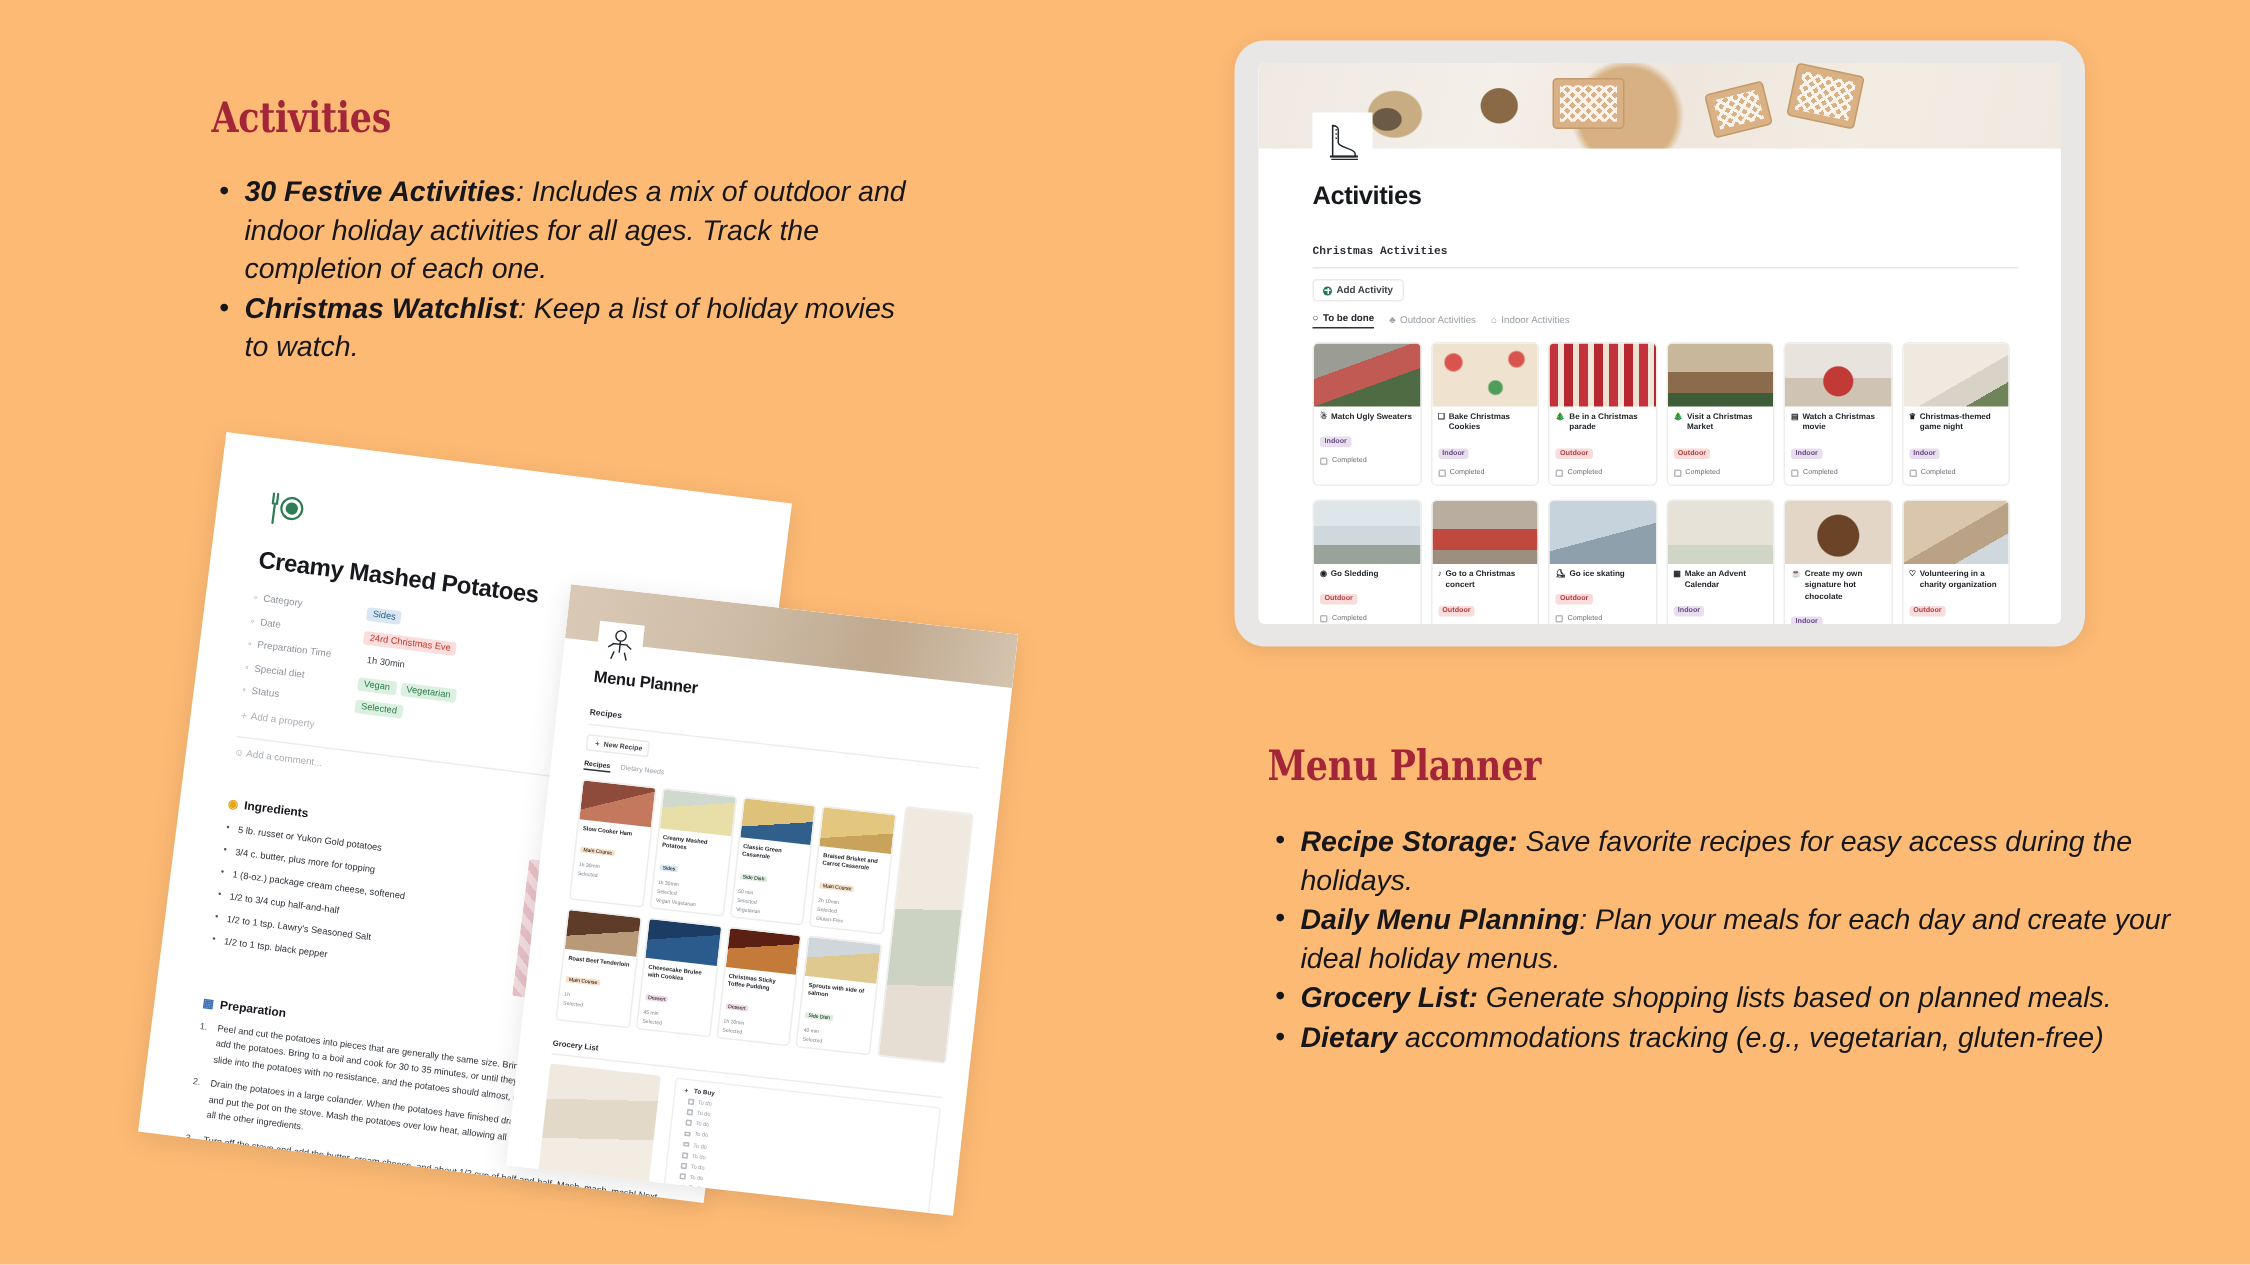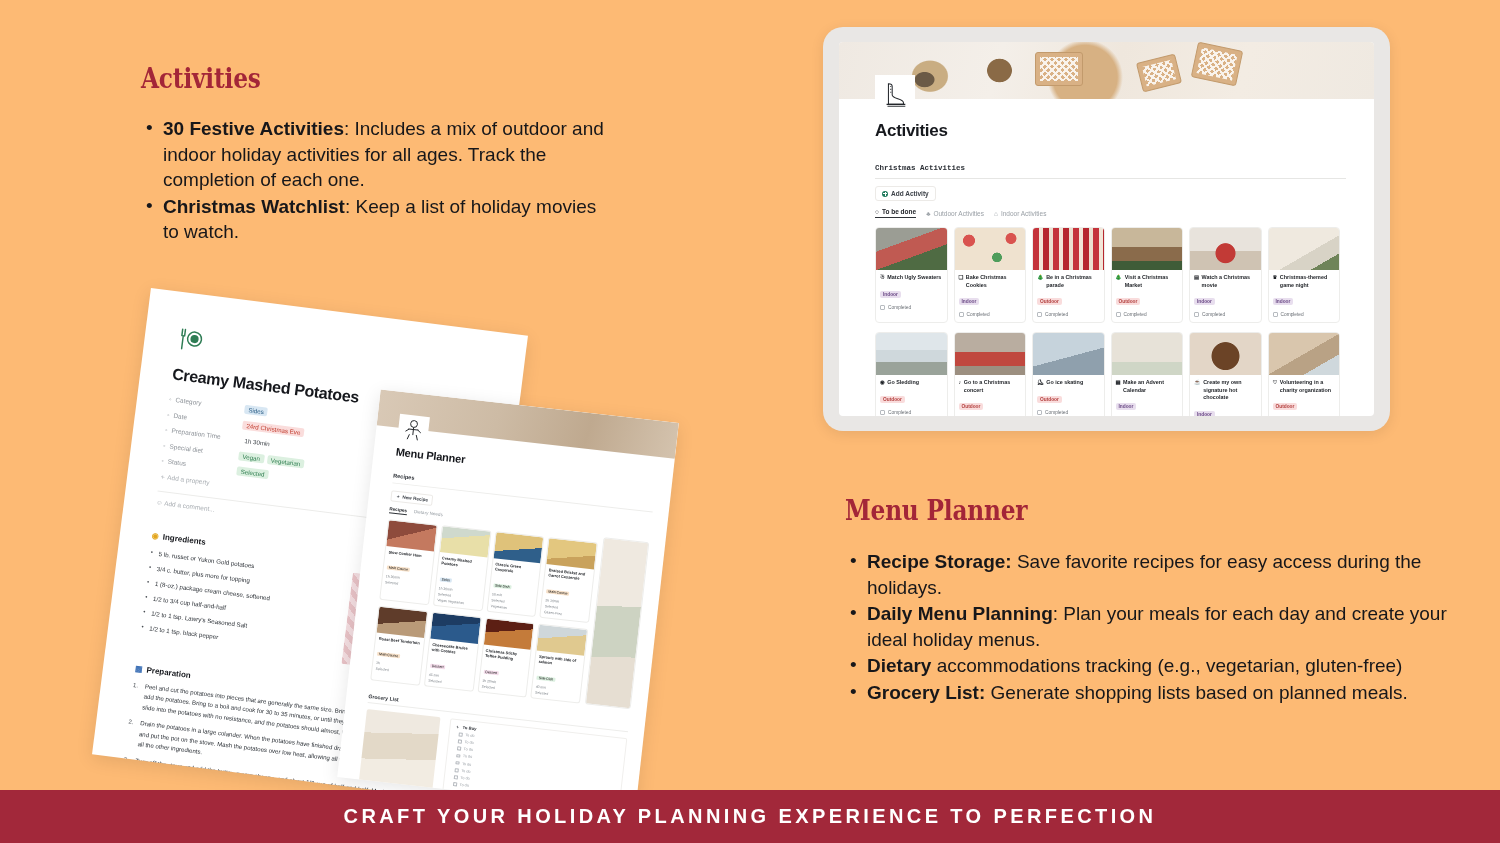--- a/index.html
+++ b/index.html
@@ -24,20 +24,21 @@
 
   
   ul.feat { list-style: none; }
   ul.feat li {
     position: relative;
     padding-left: 22px;
     font-size: 19px;
     line-height: 25.5px;
     color: #17171a;
     margin-bottom: 1px;
+    font-style: italic;
   }
   ul.feat li::before {
     content: "•";
     position: absolute;
     left: 5px;
     top: -1px;
     font-size: 19px;
     color: #17171a;
   }
   ul.feat li b { font-weight: 700; }
@@ -437,22 +438,22 @@
           </div>
       </div>
     </div>
   </div>
 
   <div id="menuplanner-text">
     <div class="sec-title">Menu Planner</div>
     <ul class="feat">
       <li><b>Recipe Storage:</b><span> Save favorite recipes for easy access during the holidays.</span></li>
       <li><b>Daily Menu Planning</b><span>: Plan your meals for each day and create your ideal holiday menus.</span></li>
+      <li><b>Grocery List:</b><span> Generate shopping lists based on planned meals.</span></li>
       <li><b>Dietary</b><span> accommodations tracking (e.g., vegetarian, gluten-free)</span></li>
-      <li><b>Grocery List:</b><span> Generate shopping lists based on planned meals.</span></li>
     </ul>
   </div>
 
   <div id="recipe-card">
     <div class="rc-icon">
       <svg width="26" height="26" viewBox="0 0 28 28" fill="none" stroke="#2f7d55" stroke-width="1.6">
         <path d="M5 3v7M8 3v7M6.5 10v14" stroke-linecap="round"></path>
         <circle cx="19" cy="12" r="7.5"></circle>
         <circle cx="19" cy="12" r="3.6" fill="#2f7d55"></circle>
       </svg>
@@ -643,17 +644,14 @@
                 <span class="gl-box"></span>
                 <span>To do</span>
               </div>
               <div class="gl-row"></div>
             </div>
         </div>
       </div>
     </div>
   </div>
 
-  <div id="banner">
-    <div class="txt">CRAFT YOUR HOLIDAY PLANNING EXPERIENCE TO PERFECTION</div>
-  </div>
 
 </div>
 
 </body></html>

